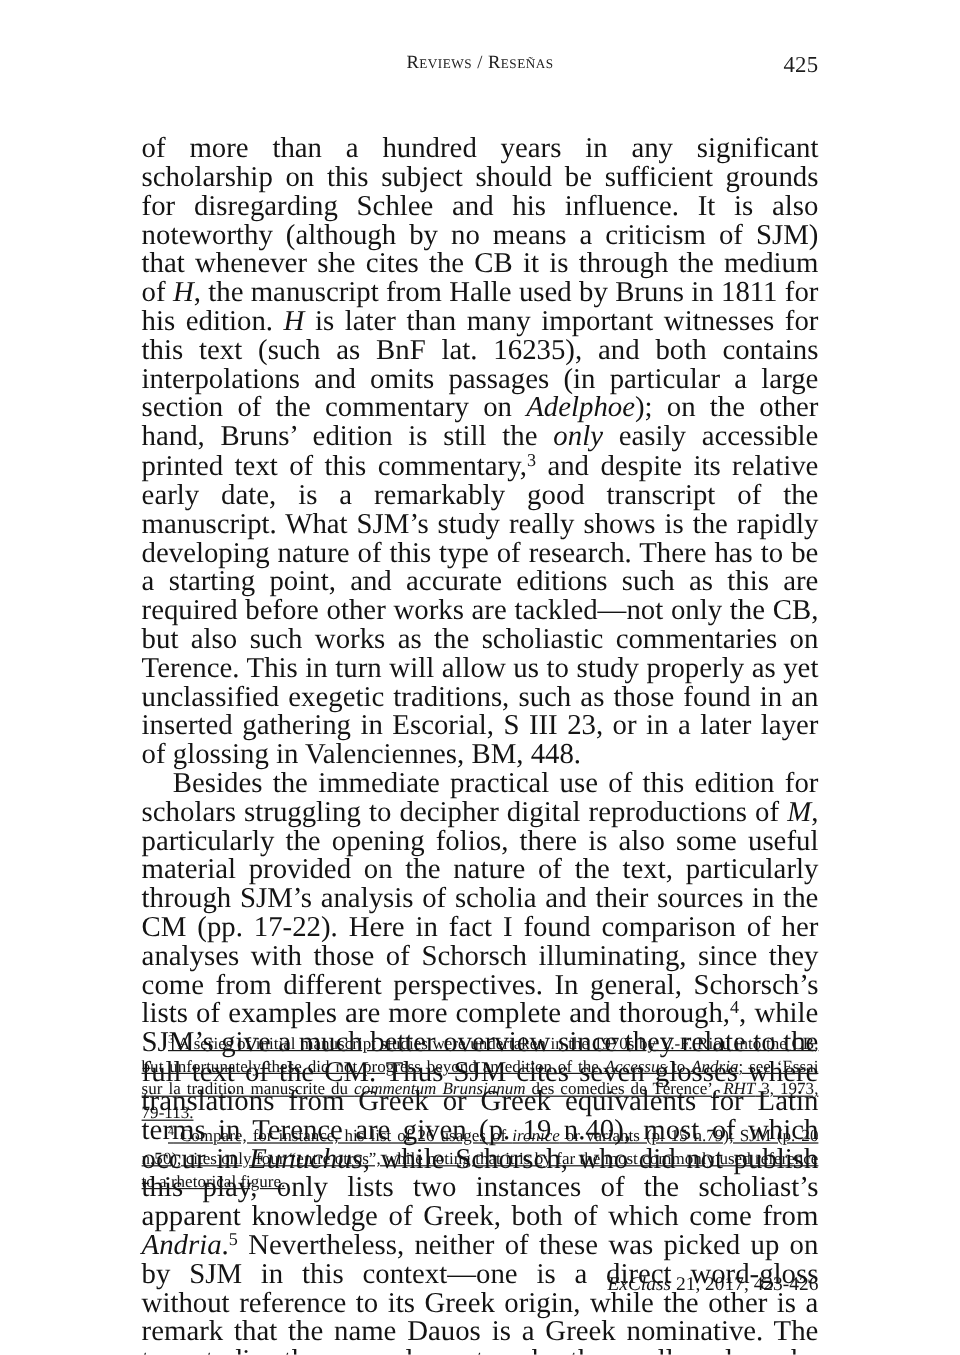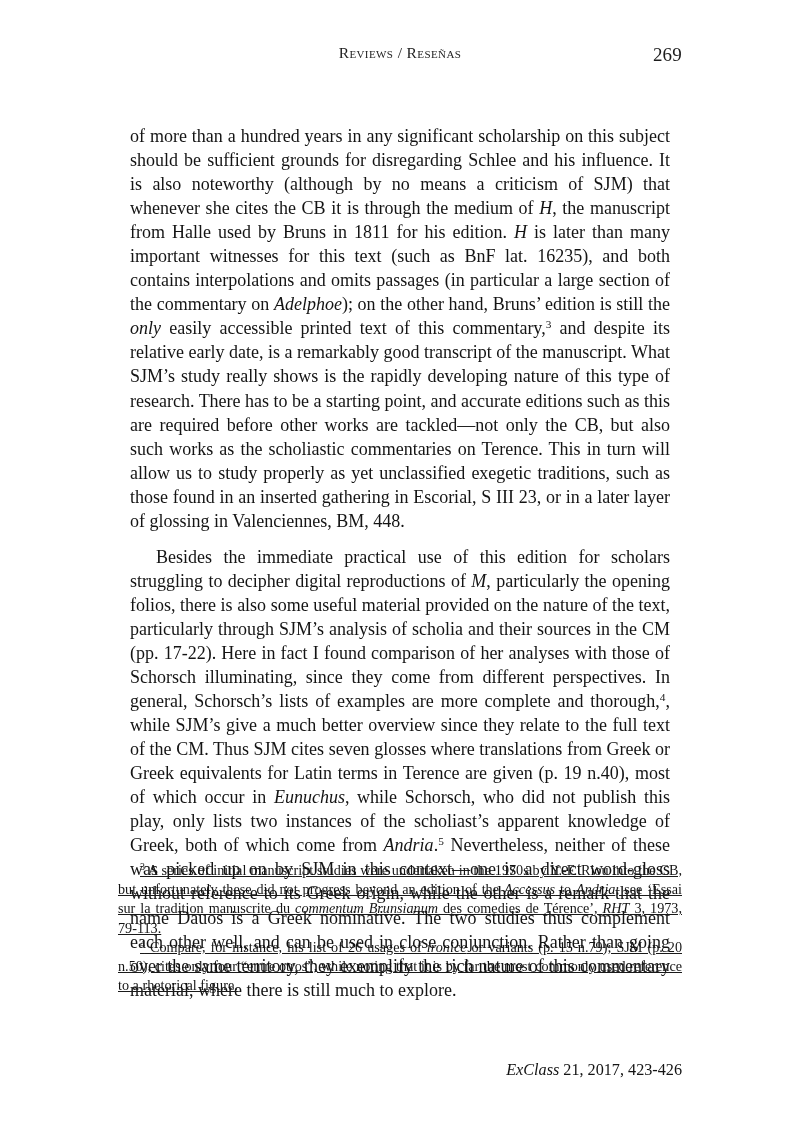--- a/index.html
+++ b/index.html
@@ -50,22 +50,22 @@
   }
 
   
   .textblock {
     position: absolute;
     left: 118px;
     top: 112px;
     width: 564px;
   }
   .body-par {
-    margin: 12px;
-    font-size: 18px;
+    margin: 0;
+    font-size: 24px;
     line-height: 24.05px;
     text-align: justify;
     text-justify: inter-word;
     color: #141414;
     hyphens: none;
   }
   .body-par.indent {
     text-indent: 26px;
   }
   .body-par i, .fn i, .colophon i {
@@ -111,21 +111,21 @@
     color: #141414;
   }
 </style>
 </head>
 <body>
 
 <div class="page">
 
   <header class="running-head">
     <div class="running-head-title">Reviews / Reseñas</div>
-    <div class="running-head-folio">269</div>
+    <div class="running-head-folio">425</div>
   </header>
 
   <main class="textblock">
 
     <p class="body-par"><span>of more than a hundred years in any significant scholarship on this subject should be sufficient grounds for disregarding Schlee and his influence. It is also noteworthy (although by no means a criticism of SJM) that whenever she cites the CB it is through the medium of </span><i>H</i><span>, the manuscript from Halle used by Bruns in 1811 for his edition. </span><i>H</i><span> is later than many important witnesses for this text (such as BnF lat. 16235), and both contains interpolations and omits passages (in particular a large section of the commentary on </span><i>Adelphoe</i><span>); on the other hand, Bruns’ edition is still the </span><i>only</i><span> easily accessible printed text of this commentary,</span><sup>3</sup><span> and despite its relative early date, is a remarkably good transcript of the manuscript. What SJM’s study really shows is the rapidly developing nature of this type of research. There has to be a starting point, and accurate editions such as this are required before other works are tackled—not only the CB, but also such works as the scholiastic commentaries on Terence. This in turn will allow us to study properly as yet unclassified exegetic traditions, such as those found in an inserted gathering in Escorial, S III 23, or in a later layer of glossing in Valenciennes, BM, 448.</span></p>
 
     <p class="body-par indent"><span>Besides the immediate practical use of this edition for scholars struggling to decipher digital reproductions of </span><i>M</i><span>, particularly the opening folios, there is also some useful material provided on the nature of the text, particularly through SJM’s analysis of scholia and their sources in the CM (pp. 17-22). Here in fact I found comparison of her analyses with those of Schorsch illuminating, since they come from different perspectives. In general, Schorsch’s lists of examples are more complete and thorough,</span><sup>4</sup><span>, while SJM’s give a much better overview since they relate to the full text of the CM. Thus SJM cites seven glosses where translations from Greek or Greek equivalents for Latin terms in Terence are given (p. 19 n.40), most of which occur in </span><i>Eunuchus</i><span>, while Schorsch, who did not publish this play, only lists two instances of the scholiast’s apparent knowledge of Greek, both of which come from </span><i>Andria</i><span>.</span><sup>5</sup><span> Nevertheless, neither of these was picked up on by SJM in this context—one is a direct word-gloss without reference to its Greek origin, while the other is a remark that the name Dauos is a Greek nominative. The two studies thus complement each other well, and can be used in close conjunction. Rather than going over the same territory, they exemplify the rich nature of this commentary material, where there is still much to explore.</span></p>
 
   </main>
 

